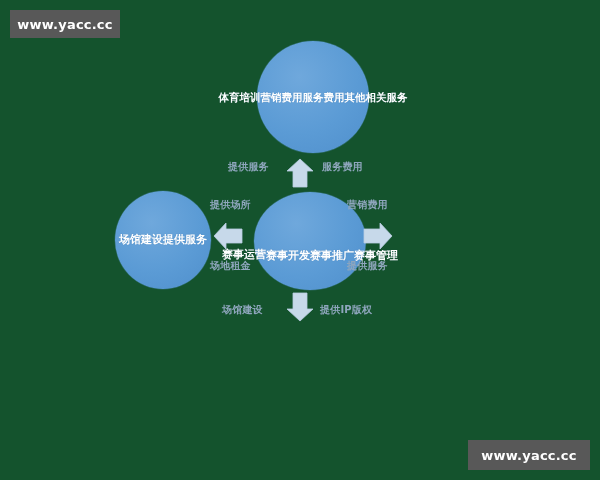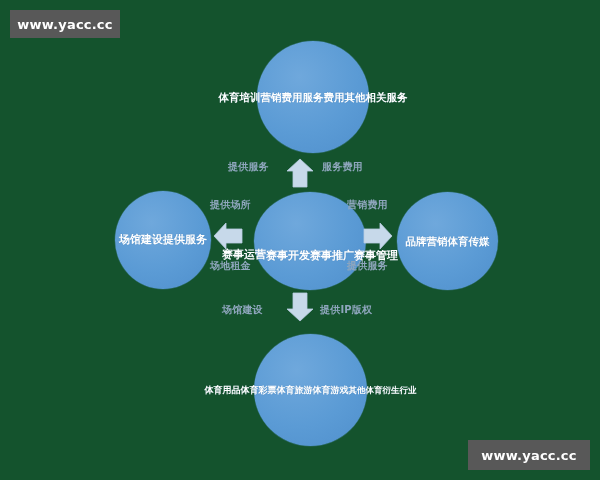--- a/index.html
+++ b/index.html
@@ -132,32 +132,21 @@
     <div class="line">提供服务</div>
   </div>
 
   <div class="node" id="node-center">
     <div class="line title">赛事运营</div>
     <div class="line">赛事开发</div>
     <div class="line">赛事推广</div>
     <div class="line">赛事管理</div>
   </div>
 
-  <div class="node" id="node-right">
-    <div class="line">品牌营销</div>
-    <div class="line">体育传媒</div>
-  </div>
 
-  <div class="node" id="node-bottom">
-    <div class="line">体育用品</div>
-    <div class="line">体育彩票</div>
-    <div class="line">体育旅游</div>
-    <div class="line">体育游戏</div>
-    <div class="line wide">其他体育衍生行业</div>
-  </div>
 
   <div class="arrow" id="arrow-up">
     <svg width="28" height="30" viewBox="0 0 28 30">
       <polygon points="14,1 27,13 21,13 21,29 7,29 7,13 1,13" fill="#c7d9ea" stroke="#b9cde2" stroke-width="0.8"></polygon>
     </svg>
   </div>
 
   <div class="arrow" id="arrow-left">
     <svg width="30" height="28" viewBox="0 0 30 28">
       <polygon points="1,14 13,1 13,7 29,7 29,21 13,21 13,27" fill="#c7d9ea" stroke="#b9cde2" stroke-width="0.8"></polygon>

